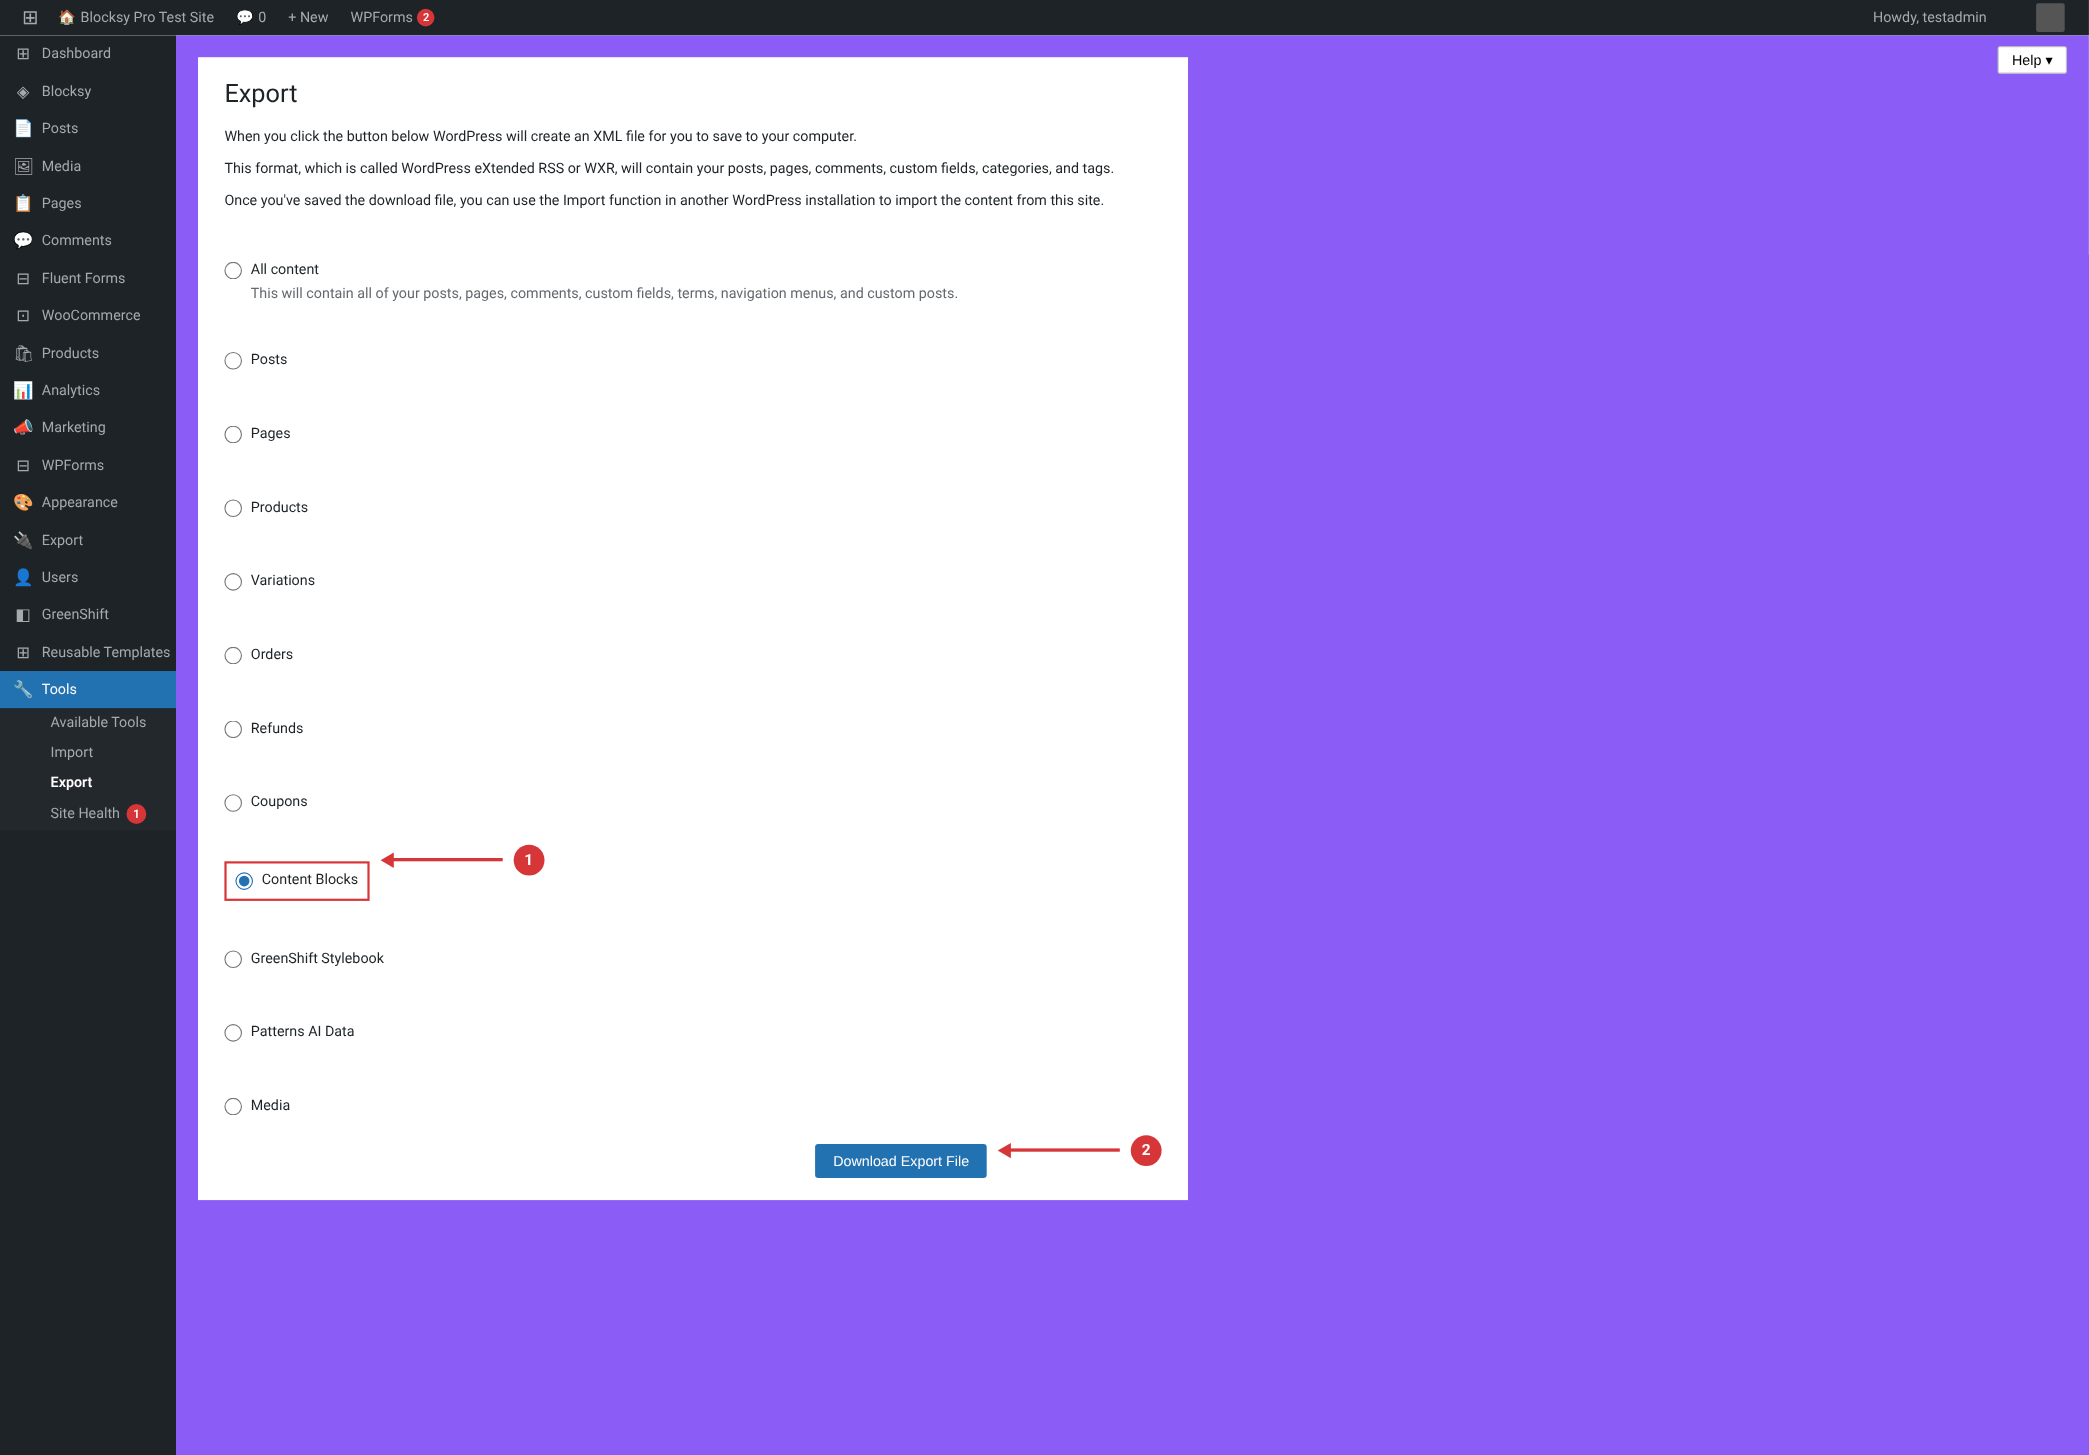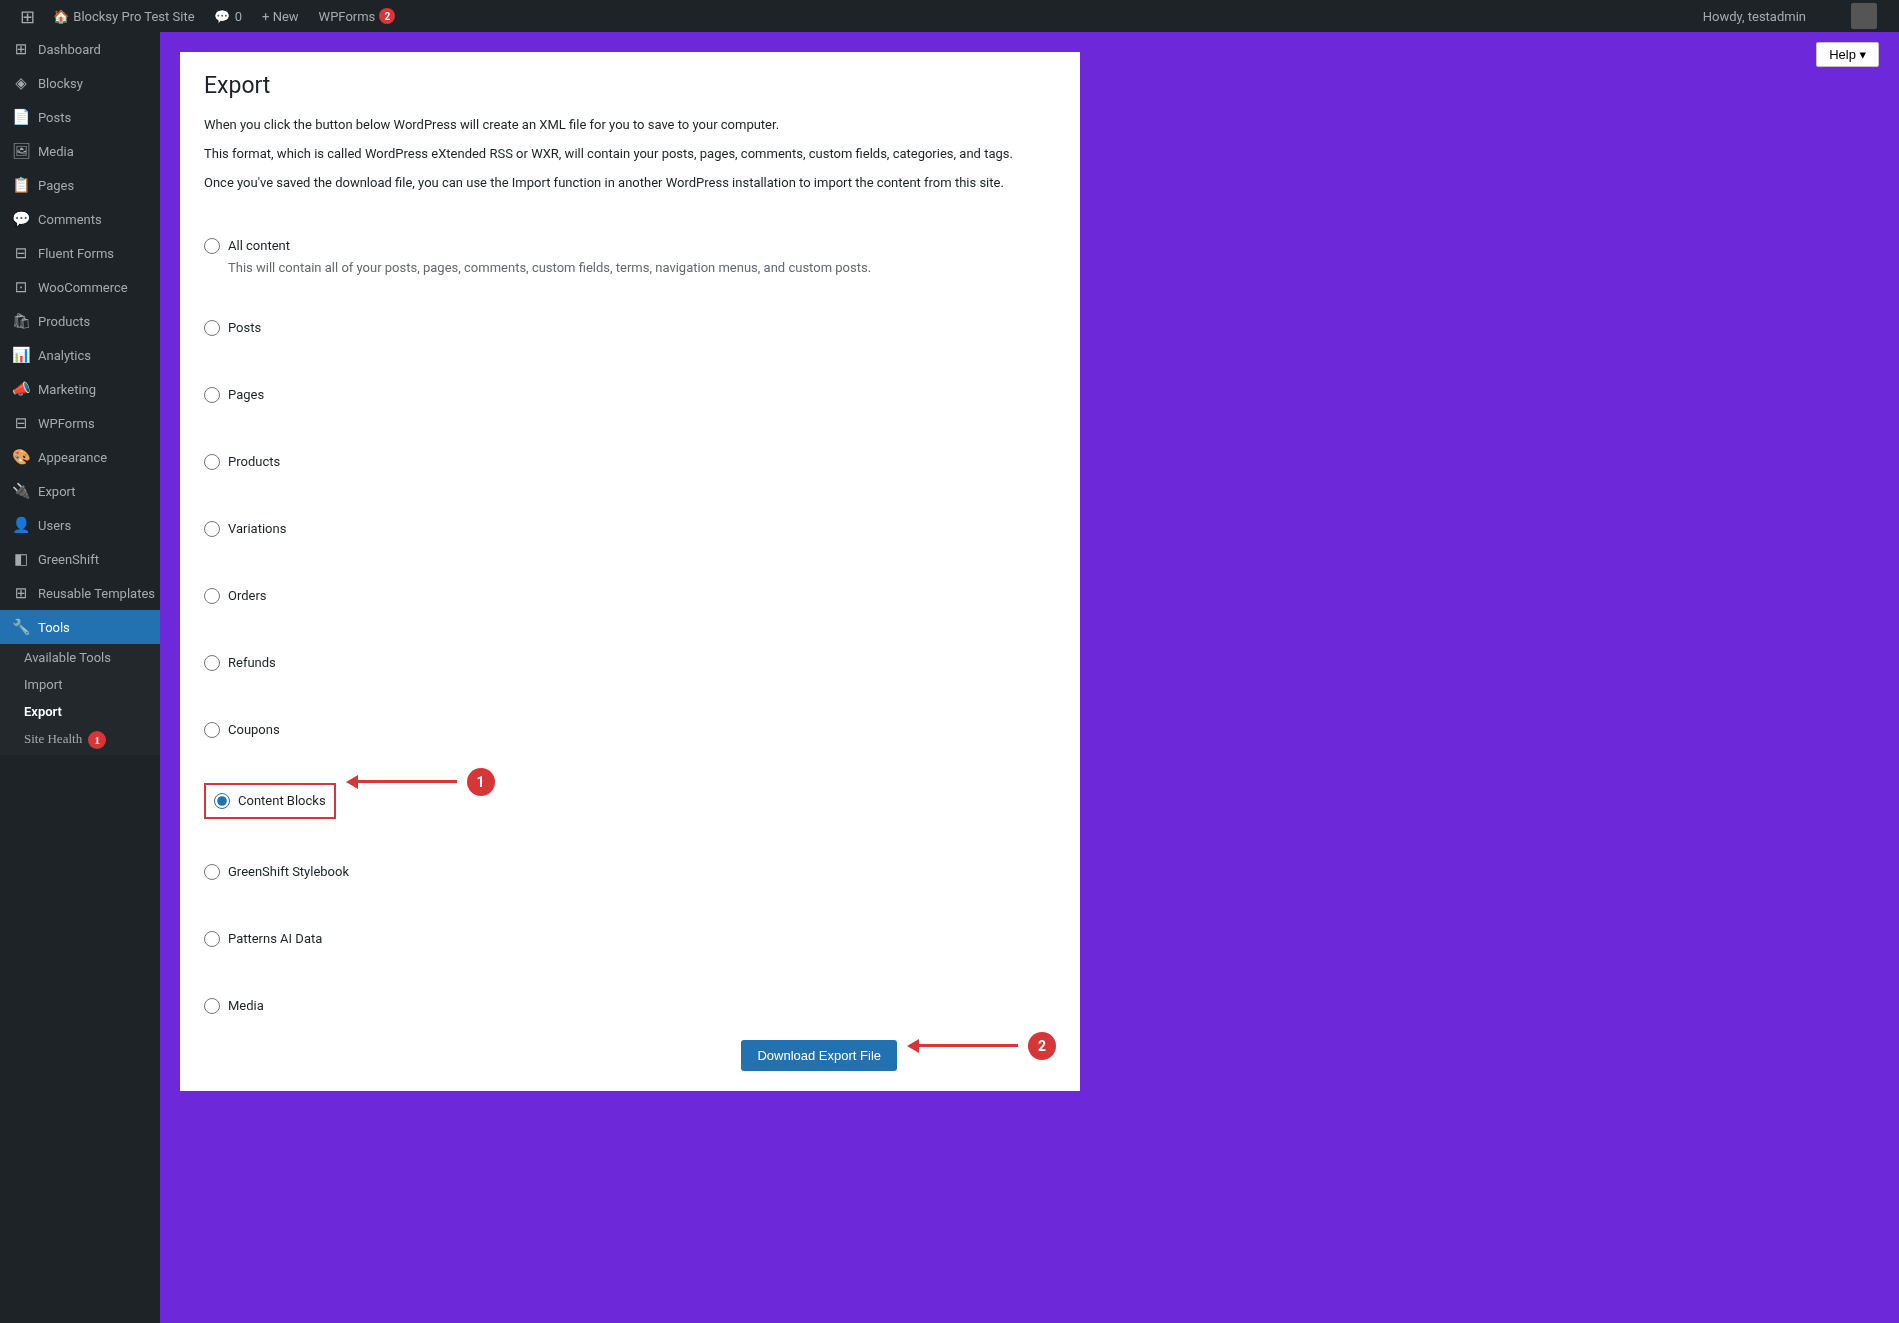--- a/index.html
+++ b/index.html
@@ -52,32 +52,32 @@
       padding: 8px 12px;
       cursor: pointer;
       color: #a7aaad;
       font-size: 13px;
       white-space: nowrap;
     }
     .menu-item.active { background: #2271b1; color: #fff; }
     .menu-icon { width: 18px; text-align: center; font-size: 15px; flex-shrink: 0; }
     .sub-menu { background: #23282d; }
     .sub-menu-item {
-      padding: 6px 12px 6px 24px;
+      padding: 6px 12px 6px 46px;
       cursor: pointer;
       color: #a7aaad;
       font-size: 13px;
     }
     .sub-menu-item.active { color: #fff; font-weight: 600; }
 
     
     #main-content {
       flex: 1;
       overflow-y: auto;
-      background: #6d28d9;
+      background: #8b5cf6;
       padding: 20px 20px 20px 20px;
       position: relative;
     }
 
     
     .help-btn {
       position: absolute;
       top: 10px;
       right: 20px;
       background: #fff;
@@ -279,21 +279,21 @@
       <span>Reusable Templates</span>
     </div>
     <div class="menu-item active">
       <span class="menu-icon">🔧</span>
       <span>Tools</span>
     </div>
     <div class="sub-menu">
       <div class="sub-menu-item">Available Tools</div>
       <div class="sub-menu-item">Import</div>
       <div class="sub-menu-item active">Export</div>
-      <div class="sub-menu-item" style="display:flex;gap:6px;font-family:Liberation Serif, serif;">
+      <div class="sub-menu-item" style="display:flex;align-items:center;gap:6px;">
         Site Health
         <span class="adminbar-badge" style="width:18px;height:18px;font-size:11px;">1</span>
       </div>
     </div>
   </div>
 
   <div id="main-content">
 
     <button class="help-btn">
       <span>Help ▾</span>

